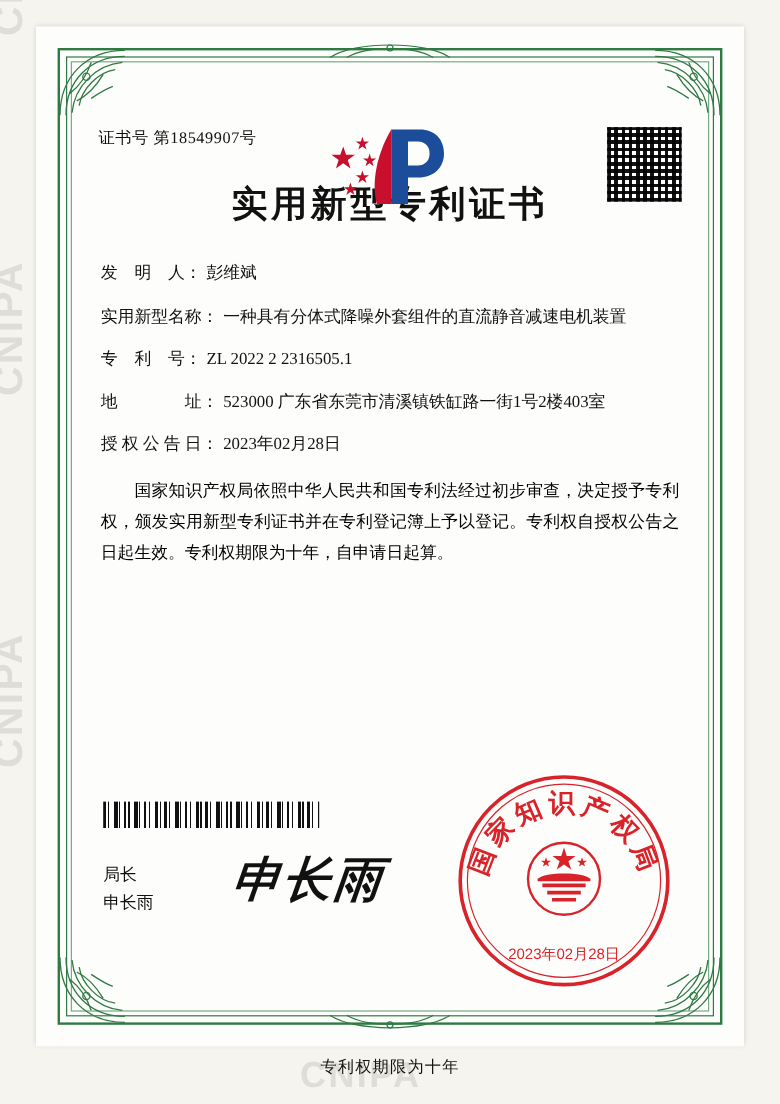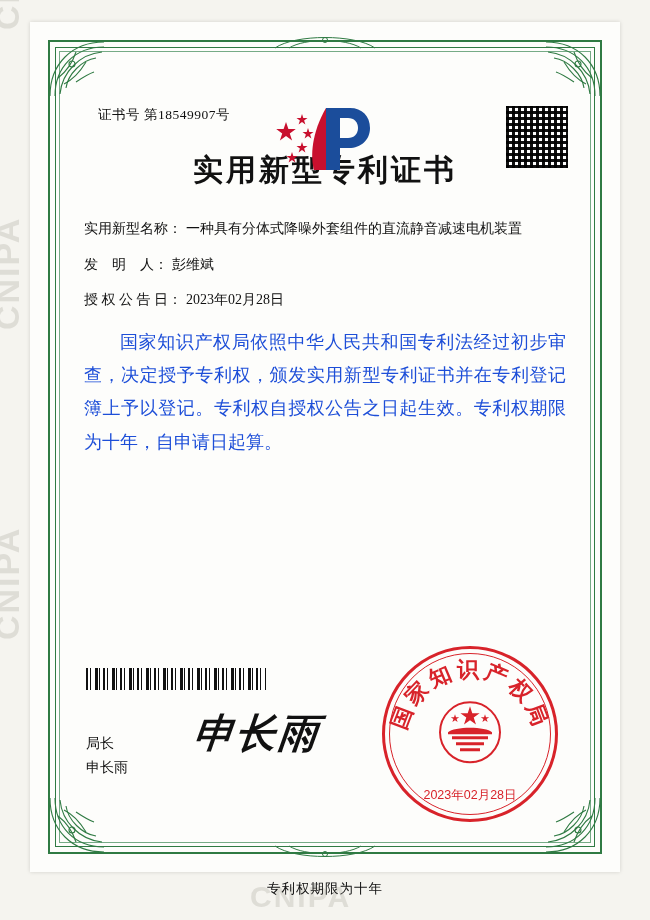--- a/index.html
+++ b/index.html
@@ -87,21 +87,21 @@
   .content {
     position: absolute;
     left: 44px; top: 46px; right: 44px; bottom: 44px;
   }
 
   .cert-no {
     font-size: 13.5px;
     color: #111;
     letter-spacing: 0.5px;
     margin-top: 38px;
-    margin-left: 24px;
+    margin-left: 8px;
   }
 
   
   .logo {
     position: absolute;
     left: 50%;
     top: 36px;
     transform: translateX(-50%);
     width: 118px;
     height: 70px;
@@ -148,23 +148,23 @@
     flex: 0 0 auto;
   }
   .value {
     margin-left: 4px;
   }
   .row-split { display: flex; }
   .row-split .half { display: flex; align-items: baseline; }
   .row-split .half.right { margin-left: 40px; }
 
   .para {
-    font-size: 18px;
+    font-size: 14px;
     line-height: 1.85;
-    color: #1d4ed8;
+    color: #000000;
     text-indent: 2em;
     margin-top: 14px;
     padding: 0 10px;
     text-align: justify;
   }
 
   
   .barcode {
     position: absolute;
     left: 12px;
@@ -174,21 +174,21 @@
     background:
       repeating-linear-gradient(90deg,
         #111 0 2px, #fff 2px 4px, #111 4px 5px, #fff 5px 9px,
         #111 9px 12px, #fff 12px 13px, #111 13px 14px, #fff 14px 17px);
   }
 
   
   .sig-block {
     position: absolute;
     left: 12px;
-    top: 664px;
+    top: 650px;
     font-size: 14px;
     line-height: 1.7;
     color: #111;
   }
   .sig-hand {
     position: absolute;
     left: 120px;
     top: 638px;
     font-size: 40px;
     font-family: "DejaVu Serif", serif;
@@ -369,26 +369,34 @@
 
     <div class="cert-no">
       <span>证书号</span>
       <span>第18549907号</span>
     </div>
 
     <div class="title">实用新型专利证书</div>
 
     <div class="fields">
       <div class="row">
+        <span class="label">发　明　人：</span>
+        <span class="value">彭维斌</span>
+      </div>
+      <div class="row">
         <span class="label">实用新型名称：</span>
         <span class="value">一种具有分体式降噪外套组件的直流静音减速电机装置</span>
       </div>
       <div class="row">
-        <span class="label">发　明　人：</span>
-        <span class="value">彭维斌</span>
+        <span class="label">专　利　号：</span>
+        <span class="value">ZL 2022 2 2316505.1</span>
+      </div>
+      <div class="row">
+        <span class="label">地　　　　址：</span>
+        <span class="value">523000 广东省东莞市清溪镇铁缸路一街1号2楼403室</span>
       </div>
 
       <div class="row row-split">
         <span class="half">
           <span class="label">授 权 公 告 日：</span>
           <span class="value">2023年02月28日</span>
         </span>
       </div>
     </div>
 

